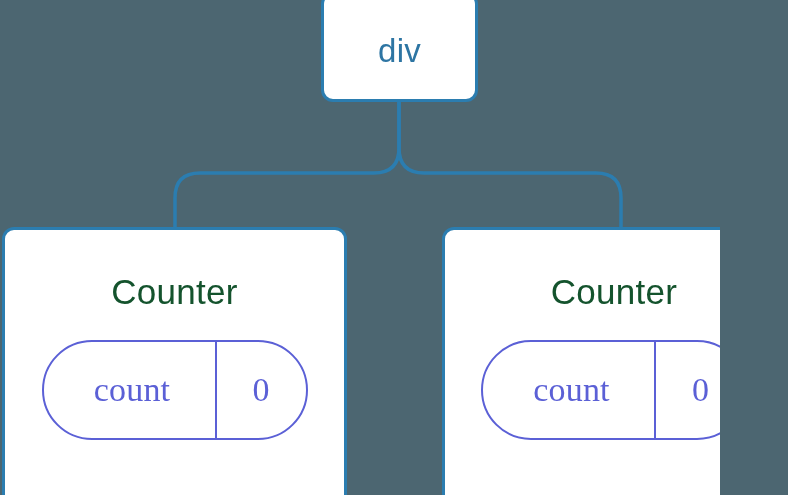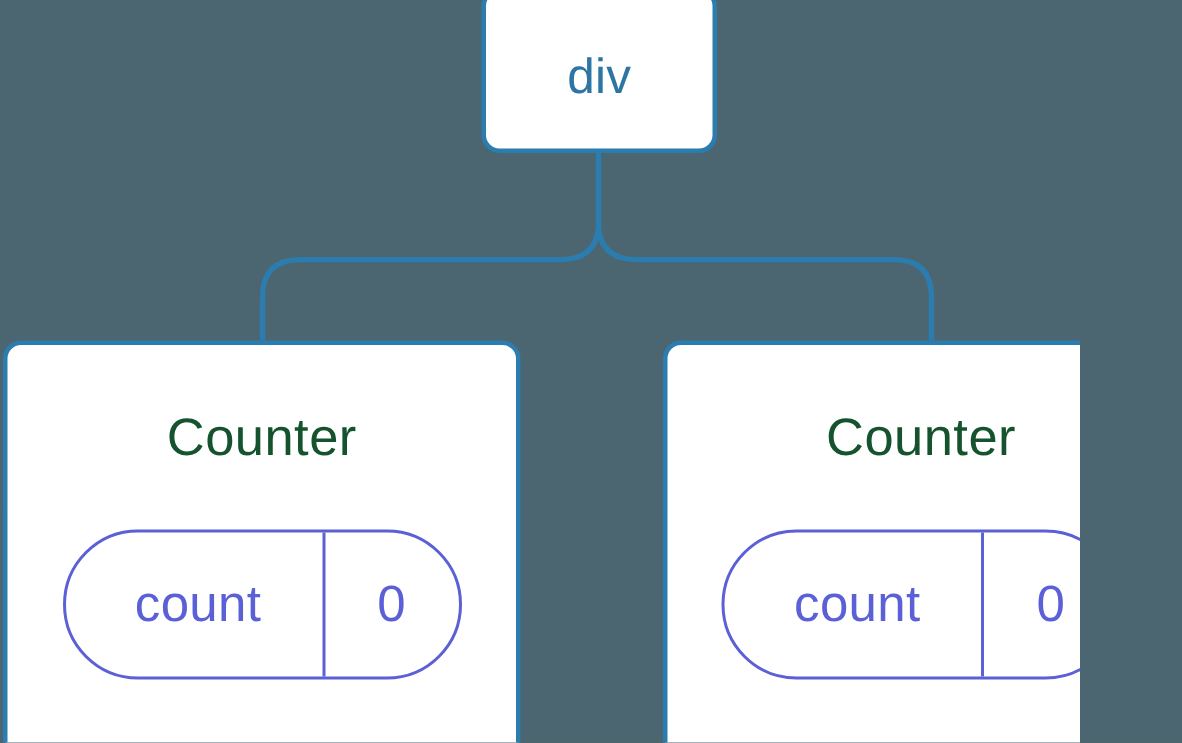--- a/index.html
+++ b/index.html
@@ -76,29 +76,30 @@
   .node-label-counter {
     font-size: 35px;
     color: #14532d;
     letter-spacing: 0.3px;
     line-height: 1;
   }
 
   
   .state-pill {
     position: relative;
-    margin-top: 44px;
+    margin-top: 31px;
     width: 266px;
     height: 100px;
     box-sizing: border-box;
     border: 2px solid #5b60d6;
     border-radius: 50px;
     display: flex;
     align-items: stretch;
     background: transparent;
+    font-family: Liberation Serif, serif;
   }
   .pill-key {
     flex: 0 0 173px;
     display: flex;
     align-items: center;
     justify-content: center;
     font-size: 34px;
     color: #5b60d6;
     letter-spacing: 0.2px;
     box-sizing: border-box;

